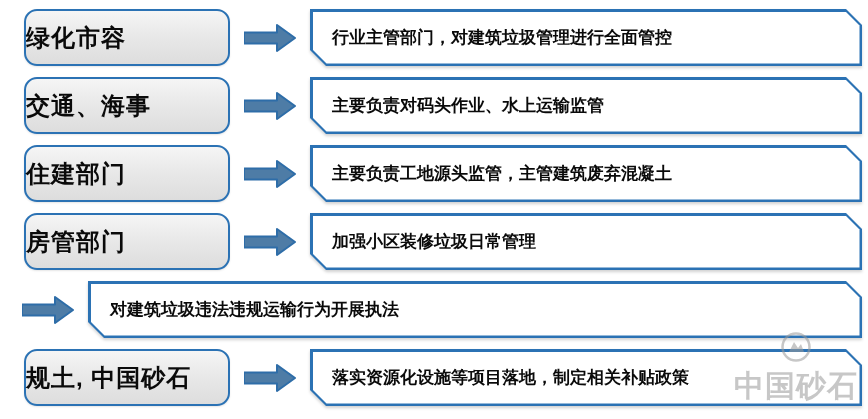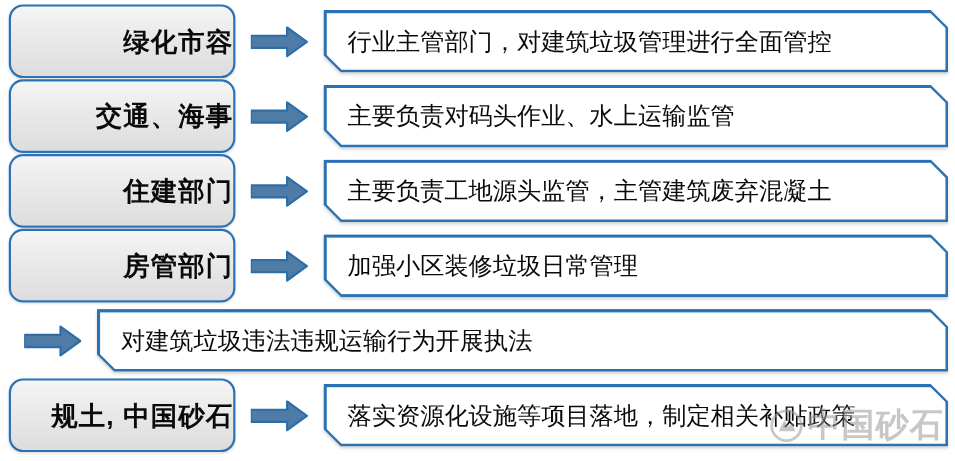--- a/index.html
+++ b/index.html
@@ -14,27 +14,28 @@
   .rows {
     position:absolute; left:8px; top:9px; right:6px; bottom:13px;
     display:flex; flex-direction:column; justify-content:space-between;
   }
   .row {
     display:flex; align-items:center; height:57px; flex:none;
   }
   
   .dept-box {
     flex:none;
-    width:206px; height:67px;
+    width:206px; height:57px;
     box-sizing:border-box;
     border:2.5px solid #2B72B4;
     border-radius:13px;
     background:linear-gradient(180deg,#f5f5f5 0%,#e9e9e9 45%,#dddddd 100%);
-    display:flex; align-items:center; justify-content:flex-end;
+    display:flex; align-items:center; justify-content:flex-start;
     box-shadow:0 1px 2px rgba(0,0,0,0.10);
+    margin-left:16px;
   }
   .dept-label {
     font-size:24px; font-weight:bold; color:#0a0a0a; letter-spacing:1px;
     white-space:nowrap;
   }
   
   .arrow-wrap {
     flex:none; width:80px; height:57px;
     display:flex; align-items:center; justify-content:center;
   }
@@ -53,28 +54,28 @@
   .resp-bg::after {
     content:"";
     position:absolute; inset:2.5px;
     background:#ffffff;
     clip-path:polygon(0 0, calc(100% - 14px) 0, 100% 14px, 100% 100%, 14px 100%, 0 calc(100% - 14px));
   }
   .resp-text {
     position:relative; z-index:1;
     height:100%; display:flex; align-items:center;
     padding-left:22px; padding-right:6px;
-    font-size:22px; font-weight:normal; color:#0a0a0a;
+    font-size:17px; font-weight:bold; color:#0a0a0a;
     white-space:nowrap; overflow:hidden;
   }
   
   .watermark {
     position:absolute; right:10px; bottom:12px; z-index:2;
     display:flex; align-items:center; gap:3px;
-    opacity:0.55; pointer-events:none;
+    opacity:0.55; pointer-events:none;flex-direction:column;
   }
   .wm-logo { display:block; }
   .wm-text {
     font-size:30px; font-weight:bold; color:#9a9a9a;
     letter-spacing:1px; white-space:nowrap;
     text-shadow:0 0 2px rgba(255,255,255,0.8);
   }
 </style>
 </head>
 <body>

